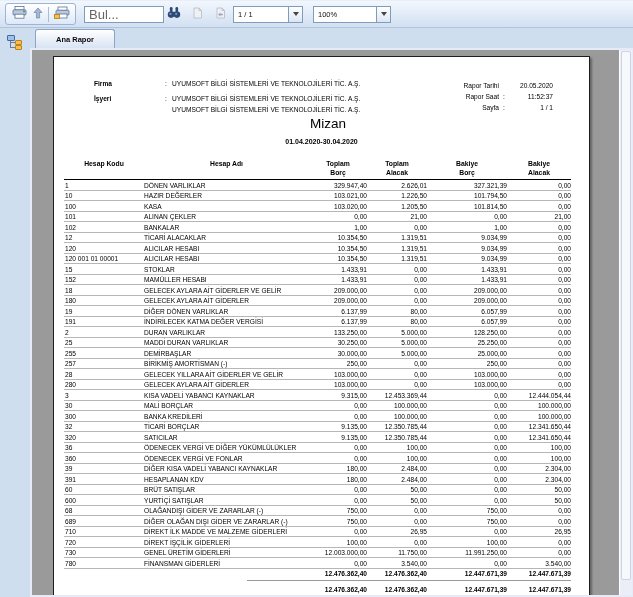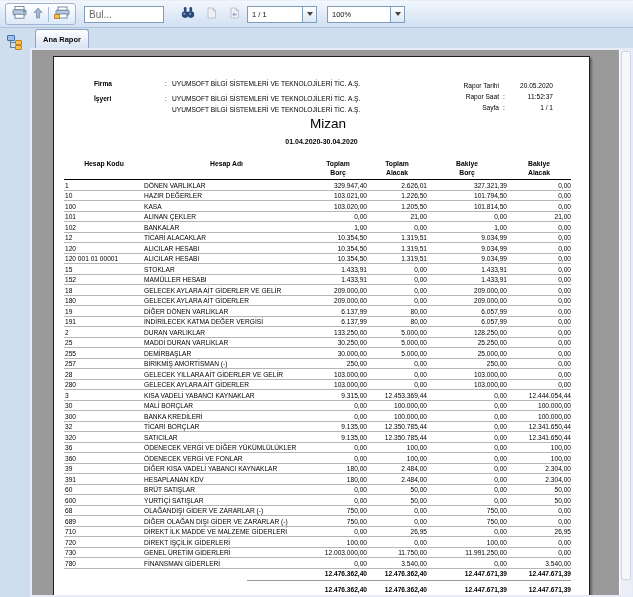--- a/index.html
+++ b/index.html
@@ -7,22 +7,22 @@
   body { font-family:"Liberation Sans", sans-serif; background:#cfdeef; position:relative; }
 
   
   .toolbar { height:28px; background:linear-gradient(#f2f7fd,#d2e0f2); border-top:1px solid #e8eff9;
              border-bottom:1px solid #b3c3dc; display:flex; align-items:center; padding:0 5px; }
   .btn-group { display:flex; align-items:center; height:22px; border:1px solid #9db4d4; border-radius:3px;
                background:linear-gradient(#ffffff,#dde9f7); padding:0 2px; margin-right:8px; }
   .tool-btn { width:22px; height:20px; display:flex; align-items:center; justify-content:center; cursor:pointer; }
   .tool-btn.narrow { width:16px; }
   .tb-sep { width:1px; height:15px; background:#a9bcd7; margin:0 2px; }
-  .find-input { width:80px; height:17px; border:1px solid #7f9db9; background:#fff; font-size:10px;
-                color:#666; padding:1px 4px; font-family:"Liberation Sans",sans-serif; margin-right:14px; }
+  .find-input { width:80px; height:17px; border:1px solid #7f9db9; background:#fff; font-size:13px;
+                color:#666; padding:1px 4px; font-family:"Liberation Sans",sans-serif; margin-right:0; }
   .icon-btn { width:20px; height:20px; display:flex; align-items:center; justify-content:center; cursor:pointer; margin-right:3px; }
   .combo { display:flex; align-items:center; margin-right:10px; }
   .combo-text { height:17px; border:1px solid #7f9db9; background:#fff; font-size:7.5px; color:#111;
                 display:flex; align-items:center; padding:0 4px; }
   .combo-text.pg { width:56px; }
   .combo-text.zm { width:64px; }
   .combo-arrow { width:14px; height:17px; border:1px solid #7f9db9; border-left:none;
                  background:linear-gradient(#ffffff,#dbe6f3); display:flex; align-items:center;
                  justify-content:center; cursor:pointer; }
   .caret { width:0; height:0; border-left:3px solid transparent; border-right:3px solid transparent;
@@ -38,21 +38,21 @@
   .dm-root  { left:0; top:1px; width:8px; height:6px; background:#9fc0e8; border:1px solid #3a6ea5; border-radius:1px; }
   .dm-vline { left:3px; top:7px; width:1px; height:7px; background:#6b7b94; }
   .dm-h1 { left:3px; top:8px; width:5px; height:1px; background:#6b7b94; }
   .dm-h2 { left:3px; top:13px; width:5px; height:1px; background:#6b7b94; }
   .dm-leaf { width:7px; height:5px; background:#f6c04a; border:1px solid #c08020; border-radius:1px; }
   .dm-leaf1 { left:8px; top:6px; }
   .dm-leaf2 { left:8px; top:11px; }
 
   .content { flex:1; display:flex; flex-direction:column; }
   .tabs { height:20px; display:flex; align-items:flex-end; padding-left:5px; background:#cfdeef; }
-  .tab { height:19px; padding:0 7px; display:flex; align-items:center; cursor:pointer;
+  .tab { height:19px; padding:0 20px; display:flex; align-items:center; cursor:pointer;
          border:1px solid #8fa3c4; border-bottom:none; border-radius:3px 3px 0 0;
          background:linear-gradient(#ffffff,#d8e3f3); font-weight:bold; font-size:7.5px; color:#0a0a0a; }
 
   .viewport { flex:1; position:relative; overflow:hidden; background:#9a9a9a;
               border:2px solid #e7ebf7; border-right:1px solid #e7ebf7; }
 
   .vscroll { position:absolute; top:0; right:0; bottom:0; width:13px; background:#eceef7; border-left:1px solid #ffffff; }
   .vthumb  { position:absolute; top:1px; left:1px; right:1px; height:97%; background:#f7f8fc;
              border:1px solid #cdd4e6; border-radius:2px; cursor:grab; }
 

